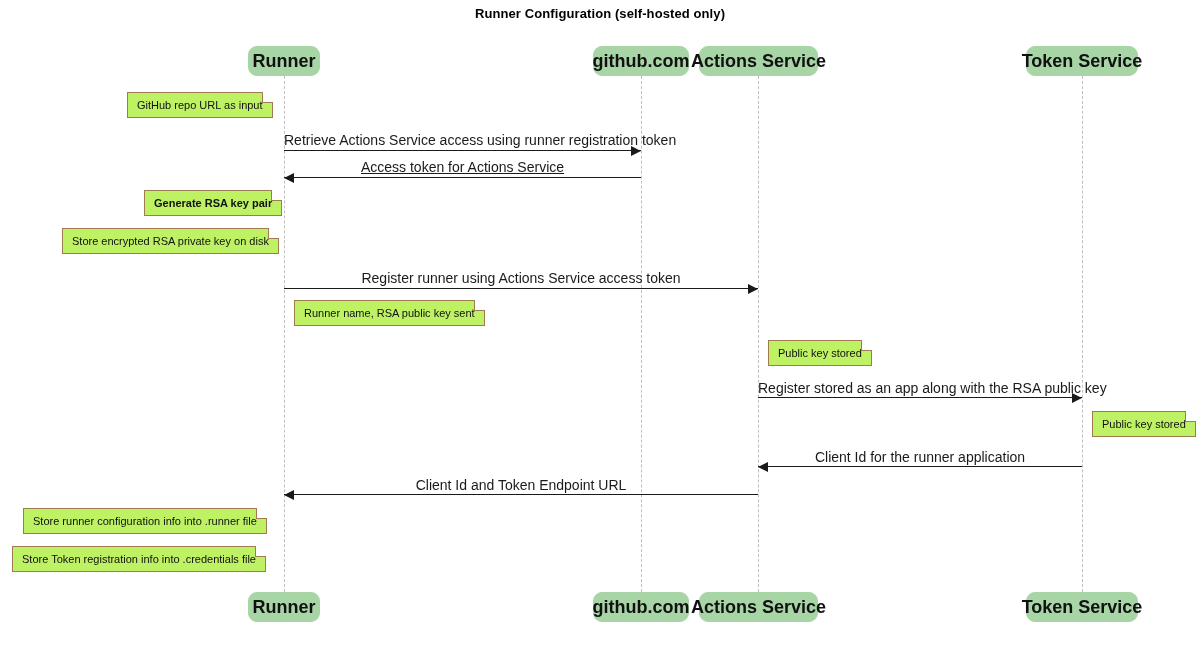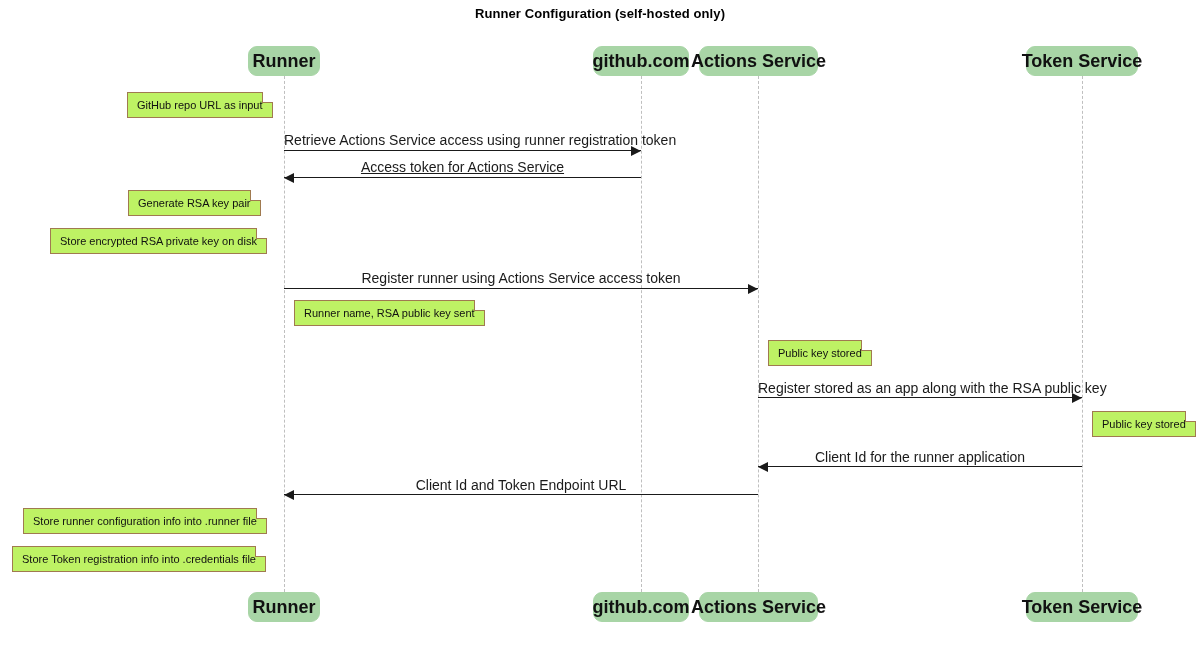--- a/index.html
+++ b/index.html
@@ -141,26 +141,26 @@
   </div>
 
   <div class="msg-label" style="left:284px; top:134px; width:357px;">Retrieve Actions Service access using runner registration token</div>
   <div class="msg" style="left:284px; top:150px; width:357px;"></div>
   <div class="arrowhead right" style="left:631px; top:146px;"></div>
 
   <div class="msg-label" style="left:284px; top:161px; width:357px;text-decoration:underline;">Access token for Actions Service</div>
   <div class="msg" style="left:284px; top:177px; width:357px;"></div>
   <div class="arrowhead left" style="left:284px; top:173px;"></div>
 
-  <div class="note" style="left:128px; top:190px;">
+  <div class="note" style="left:144px; top:190px;font-weight:bold;">
     <span>Generate RSA key pair</span>
     <span class="fold"></span>
   </div>
 
-  <div class="note" style="left:50px; top:228px;">
+  <div class="note" style="left:62px; top:228px;">
     <span>Store encrypted RSA private key on disk</span>
     <span class="fold"></span>
   </div>
 
   <div class="msg-label" style="left:284px; top:272px; width:474px;">Register runner using Actions Service access token</div>
   <div class="msg" style="left:284px; top:288px; width:474px;"></div>
   <div class="arrowhead right" style="left:748px; top:284px;"></div>
 
   <div class="note" style="left:294px; top:300px;align-items:flex-end;">
     <span>Runner name, RSA public key sent</span>

